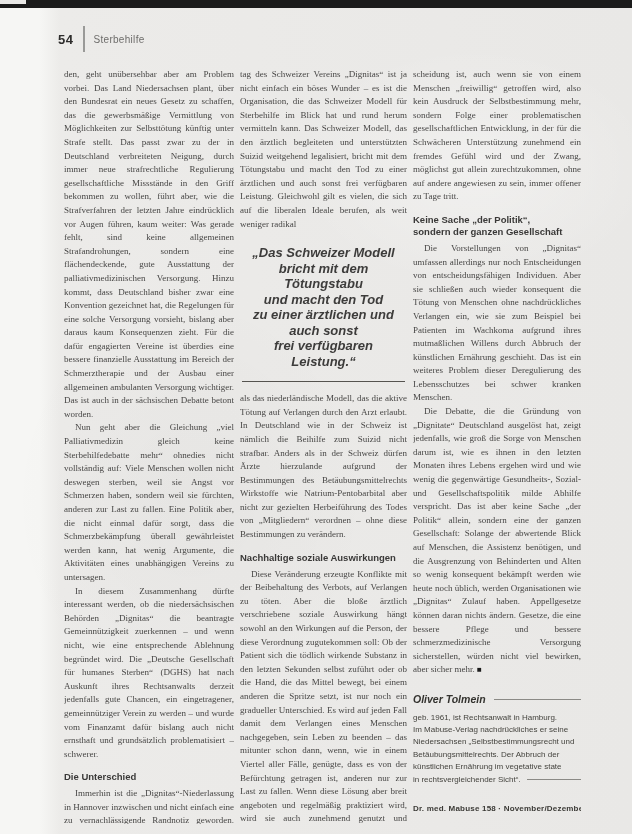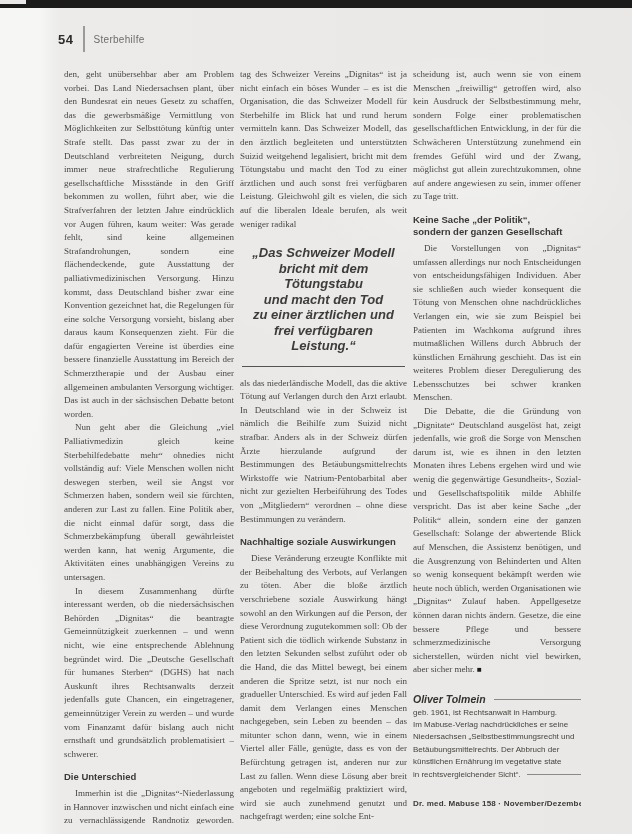--- a/index.html
+++ b/index.html
@@ -44,21 +44,21 @@
     font-size:13px;line-height:15.5px;color:#3d3c3b;
   }
   .quote-rule{height:1px;background:#55534f;margin:12px 2px 10px 2px;}
 
   .end-marker{color:#1c1c1c;font-size:8px;font-style:normal;}
 
   .author-block{margin-top:16px;font-family:"Liberation Sans",sans-serif;text-align:left;}
   .author-name-row{display:flex;align-items:center;}
   .author-name{font-style:italic;font-weight:bold;font-size:10.5px;color:#34332f;white-space:nowrap;}
   .author-rule{flex:1;height:1px;background:#8b8a86;margin-left:8px;}
-  .author-bio{font-size:8px;line-height:12.4px;color:#45443f;}
+  .author-bio{margin-top:5px;font-size:8px;line-height:12.4px;color:#45443f;}
   .author-bio .bio-line{white-space:nowrap;}
   .bio-last-row{display:flex;align-items:center;justify-content:center;}
   .bio-last-rule{flex:1;height:1px;background:#8b8a86;margin-left:6px;}
 
   .journal-footer{
     margin-top:16px;font-family:"Liberation Sans",sans-serif;
     font-weight:bold;font-size:8px;color:#3b3a36;letter-spacing:0.2px;
     text-align:left;white-space:nowrap;
   }
 </style>
@@ -85,20 +85,21 @@
     <p class="indent">Immerhin ist die „Dignitas“-Niederlassung in Hannover inzwischen und nicht einfach eine zu vernachlässigende Randnotiz geworden. Der Grün-</p>
   </div>
 
   <div class="col col-middle">
     <p>tag des Schweizer Vereins „Dignitas“ ist ja nicht einfach ein böses Wunder – es ist die Organisation, die das Schweizer Modell für Sterbehilfe im Blick hat und rund herum vermitteln kann. Das Schweizer Modell, das den ärztlich begleiteten und unterstützten Suizid weitgehend legalisiert, bricht mit dem Tötungstabu und macht den Tod zu einer ärztlichen und auch sonst frei verfügbaren Leistung. Gleichwohl gilt es vielen, die sich auf die liberalen Ideale berufen, als weit weniger radikal</p>
     <div class="pull-quote">
       <div>„Das Schweizer Modell</div>
       <div>bricht mit dem Tötungstabu</div>
       <div>und macht den Tod</div>
       <div>zu einer ärztlichen und</div>
+      <div>auch sonst</div>
       <div>frei verfügbaren Leistung.“</div>
     </div>
     <div class="quote-rule"></div>
     <p>als das niederländische Modell, das die aktive Tötung auf Verlangen durch den Arzt erlaubt. In Deutschland wie in der Schweiz ist nämlich die Beihilfe zum Suizid nicht strafbar. Anders als in der Schweiz dürfen Ärzte hierzulande aufgrund der Bestimmungen des Betäubungsmittelrechts Wirkstoffe wie Natrium-Pentobarbital aber nicht zur gezielten Herbeiführung des Todes von „Mitgliedern“ verordnen – ohne diese Bestimmungen zu verändern.</p>
     <div class="subhead">Nachhaltige soziale Auswirkungen</div>
     <p class="indent">Diese Veränderung erzeugte Konflikte mit der Beibehaltung des Verbots, auf Verlangen zu töten. Aber die bloße ärztlich verschriebene soziale Auswirkung hängt sowohl an den Wirkungen auf die Person, der diese Verordnung zugutekommen soll: Ob der Patient sich die tödlich wirkende Substanz in den letzten Sekunden selbst zuführt oder ob die Hand, die das Mittel bewegt, bei einem anderen die Spritze setzt, ist nur noch ein gradueller Unterschied. Es wird auf jeden Fall damit dem Verlangen eines Menschen nachgegeben, sein Leben zu beenden – das mitunter schon dann, wenn, wie in einem Viertel aller Fälle, genügte, dass es von der Befürchtung getragen ist, anderen nur zur Last zu fallen. Wenn diese Lösung aber breit angeboten und regelmäßig praktiziert wird, wird sie auch zunehmend genutzt und nachgefragt werden; eine solche Ent-</p>
   </div>
 
   <div class="col col-right">
     <p>scheidung ist, auch wenn sie von einem Menschen „freiwillig“ getroffen wird, also kein Ausdruck der Selbstbestimmung mehr, sondern Folge einer problematischen gesellschaftlichen Entwicklung, in der für die Schwächeren Unterstützung zunehmend ein fremdes Gefühl wird und der Zwang, möglichst gut allein zurechtzukommen, ohne auf andere angewiesen zu sein, immer offener zu Tage tritt.</p>

